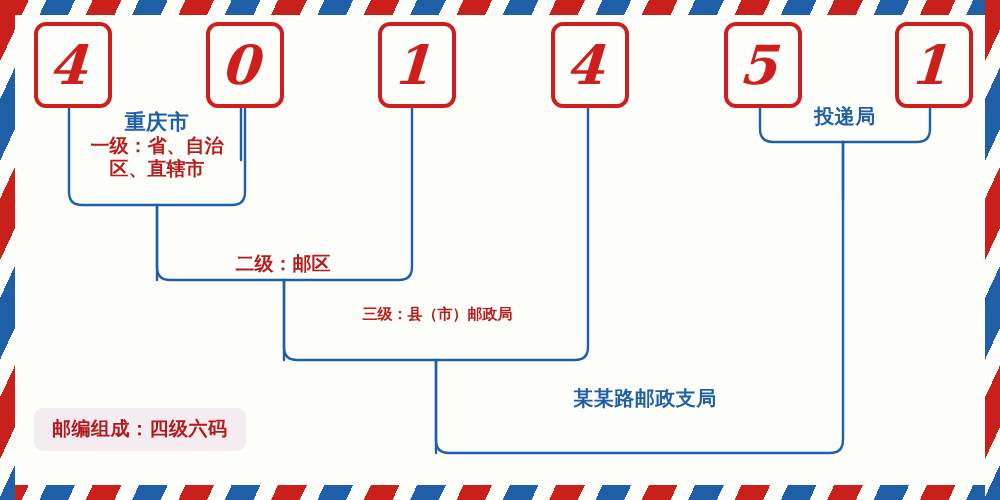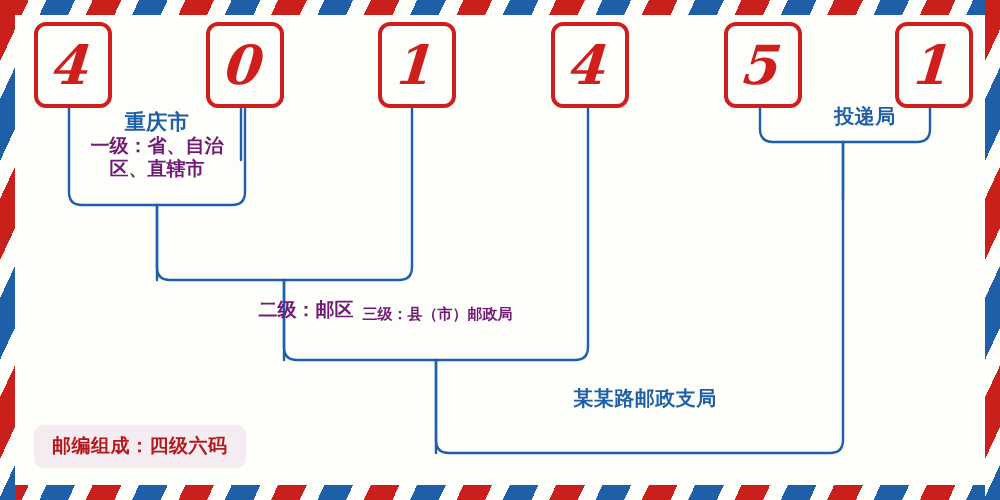--- a/index.html
+++ b/index.html
@@ -103,48 +103,48 @@
   .place-name {
     font-family: "DejaVu Serif", "Liberation Serif", serif;
     font-weight: 700;
     color: #1f5fa8;
     letter-spacing: 0.5px;
     line-height: 1.15;
   }
   .level-desc {
     font-family: "DejaVu Sans", "Liberation Sans", sans-serif;
     font-weight: 700;
-    color: #701a75;
+    color: #b91c1c;
     line-height: 1.2;
   }
 
   
   #label-l1 { left: 72px; top: 110px; width: 170px; }
   #label-l1 .place-name { font-size: 21px; }
   #label-l1 .level-desc { font-size: 19px; white-space: normal; }
 
-  #label-l2 { left: 196px; top: 252px; width: 220px; margin-top: 46px; }
+  #label-l2 { left: 173px; top: 252px; width: 220px; }
   #label-l2 .level-desc { font-size: 19px; }
 
   #label-l3 { left: 300px; top: 305px; width: 275px; }
   #label-l3 .place-name { font-size: 21px; }
   #label-l3 .level-desc { font-size: 15px; }
 
   #label-l4 { left: 470px; top: 387px; width: 350px; }
   #label-l4 .place-name { font-size: 20px; }
   #label-l4 .level-desc { font-size: 19px; }
 
-  #label-delivery { left: 760px; top: 105px; width: 170px; margin-left: 20px; }
+  #label-delivery { left: 760px; top: 105px; width: 170px; }
   #label-delivery .place-name { font-size: 20px; }
 
   
   .footer-badge {
     position: absolute;
     left: 34px;
-    top: 425px;
+    top: 408px;
     padding: 8px 18px 9px 18px;
     background: #f4ecf1;
     border-radius: 9px;
     z-index: 14;
     font-family: "DejaVu Serif", "Liberation Serif", serif;
     font-weight: 700;
     font-size: 19px;
     color: #b3181c;
     letter-spacing: 0.5px;
     white-space: nowrap;

